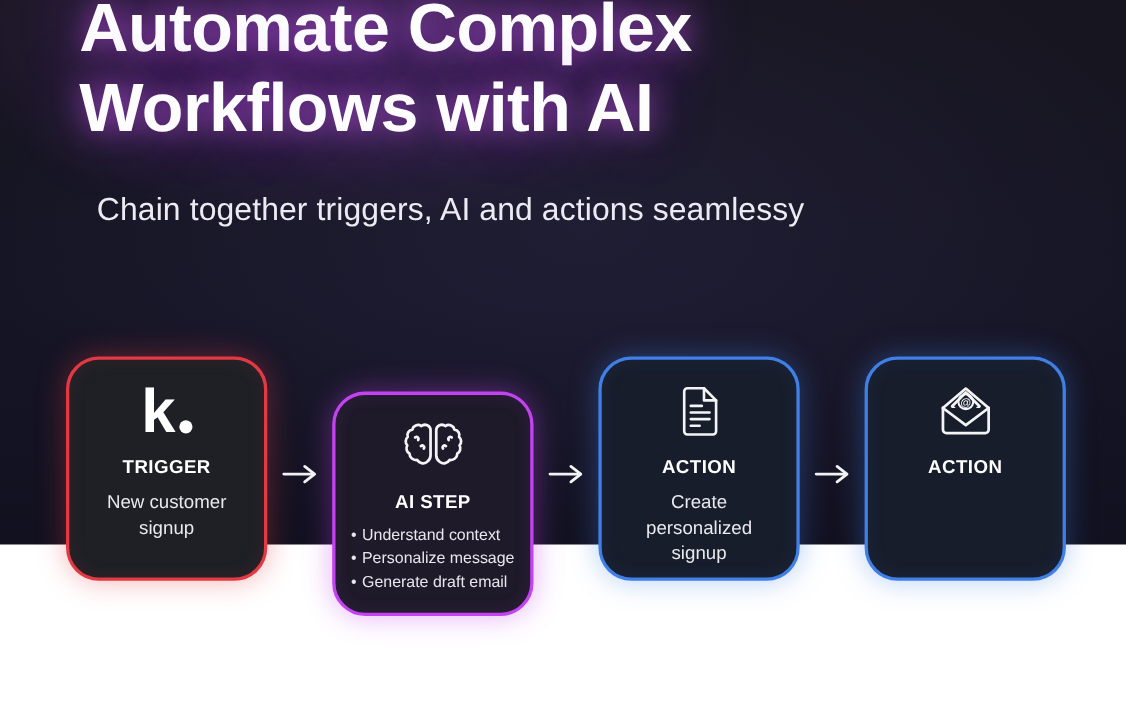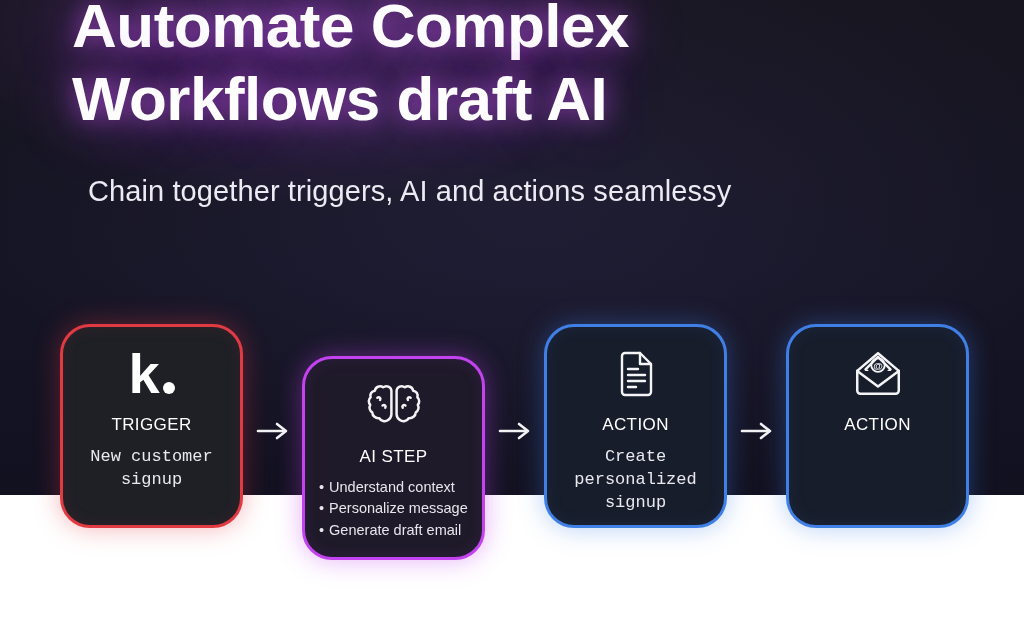--- a/index.html
+++ b/index.html
@@ -57,25 +57,25 @@
     border-color: #4080e6; background: #171d2b;
     box-shadow: 0 0 26px rgba(64,128,230,0.38), inset 0 0 16px rgba(64,128,230,0.10);
   }
   .icon-box {
     height: 58px; display: flex; align-items: center; justify-content: center;
   }
   .icon-box svg { stroke: #f4f4f6; fill: none; stroke-width: 2.4; stroke-linecap: round; stroke-linejoin: round; }
   .icon-fill { fill: #171d2b; }
   .card-label {
     margin-top: 12px;
-    font-size: 17px; font-weight: 400; color: #ffffff; letter-spacing: 0.4px;
+    font-size: 17px; font-weight: 700; color: #ffffff; letter-spacing: 0.4px;
   }
   .card-desc {
     margin-top: 11px; padding: 0 14px;
-    font-size: 17px; line-height: 1.35; color: #e9e9ee; font-family: Liberation Mono, monospace;
+    font-size: 17px; line-height: 1.35; color: #e9e9ee;
   }
   .card-bullets {
     margin: 10px 0 0 0; padding: 0 6px 0 14px;
     list-style: none; text-align: left;
     font-size: 14.5px; line-height: 1.48; color: #e6e6ec;
   }
   .card-bullets li { display: flex; gap: 5px; }
 
   
   .klogo { display: flex; align-items: flex-end; }
@@ -92,21 +92,21 @@
     stroke: #f2f2f5; fill: none; stroke-width: 2.6; stroke-linecap: round; stroke-linejoin: round;
   }
 </style>
 </head>
 <body>
 
 <div class="canvas">
 
   <h1 class="title">
     <span class="title-line">Automate Complex</span>
-    <span class="title-line">Workflows draft AI</span>
+    <span class="title-line">Workflows with AI</span>
   </h1>
   <p class="subtitle">Chain together triggers, AI and actions seamlessy</p>
 
   <div class="flow">
 
     <div class="card card-red" style="--accent: #e23a43;">
       <div class="icon-box">
         <span class="klogo">
           <span class="k-letter">k</span>
           <span class="k-dot"></span>

